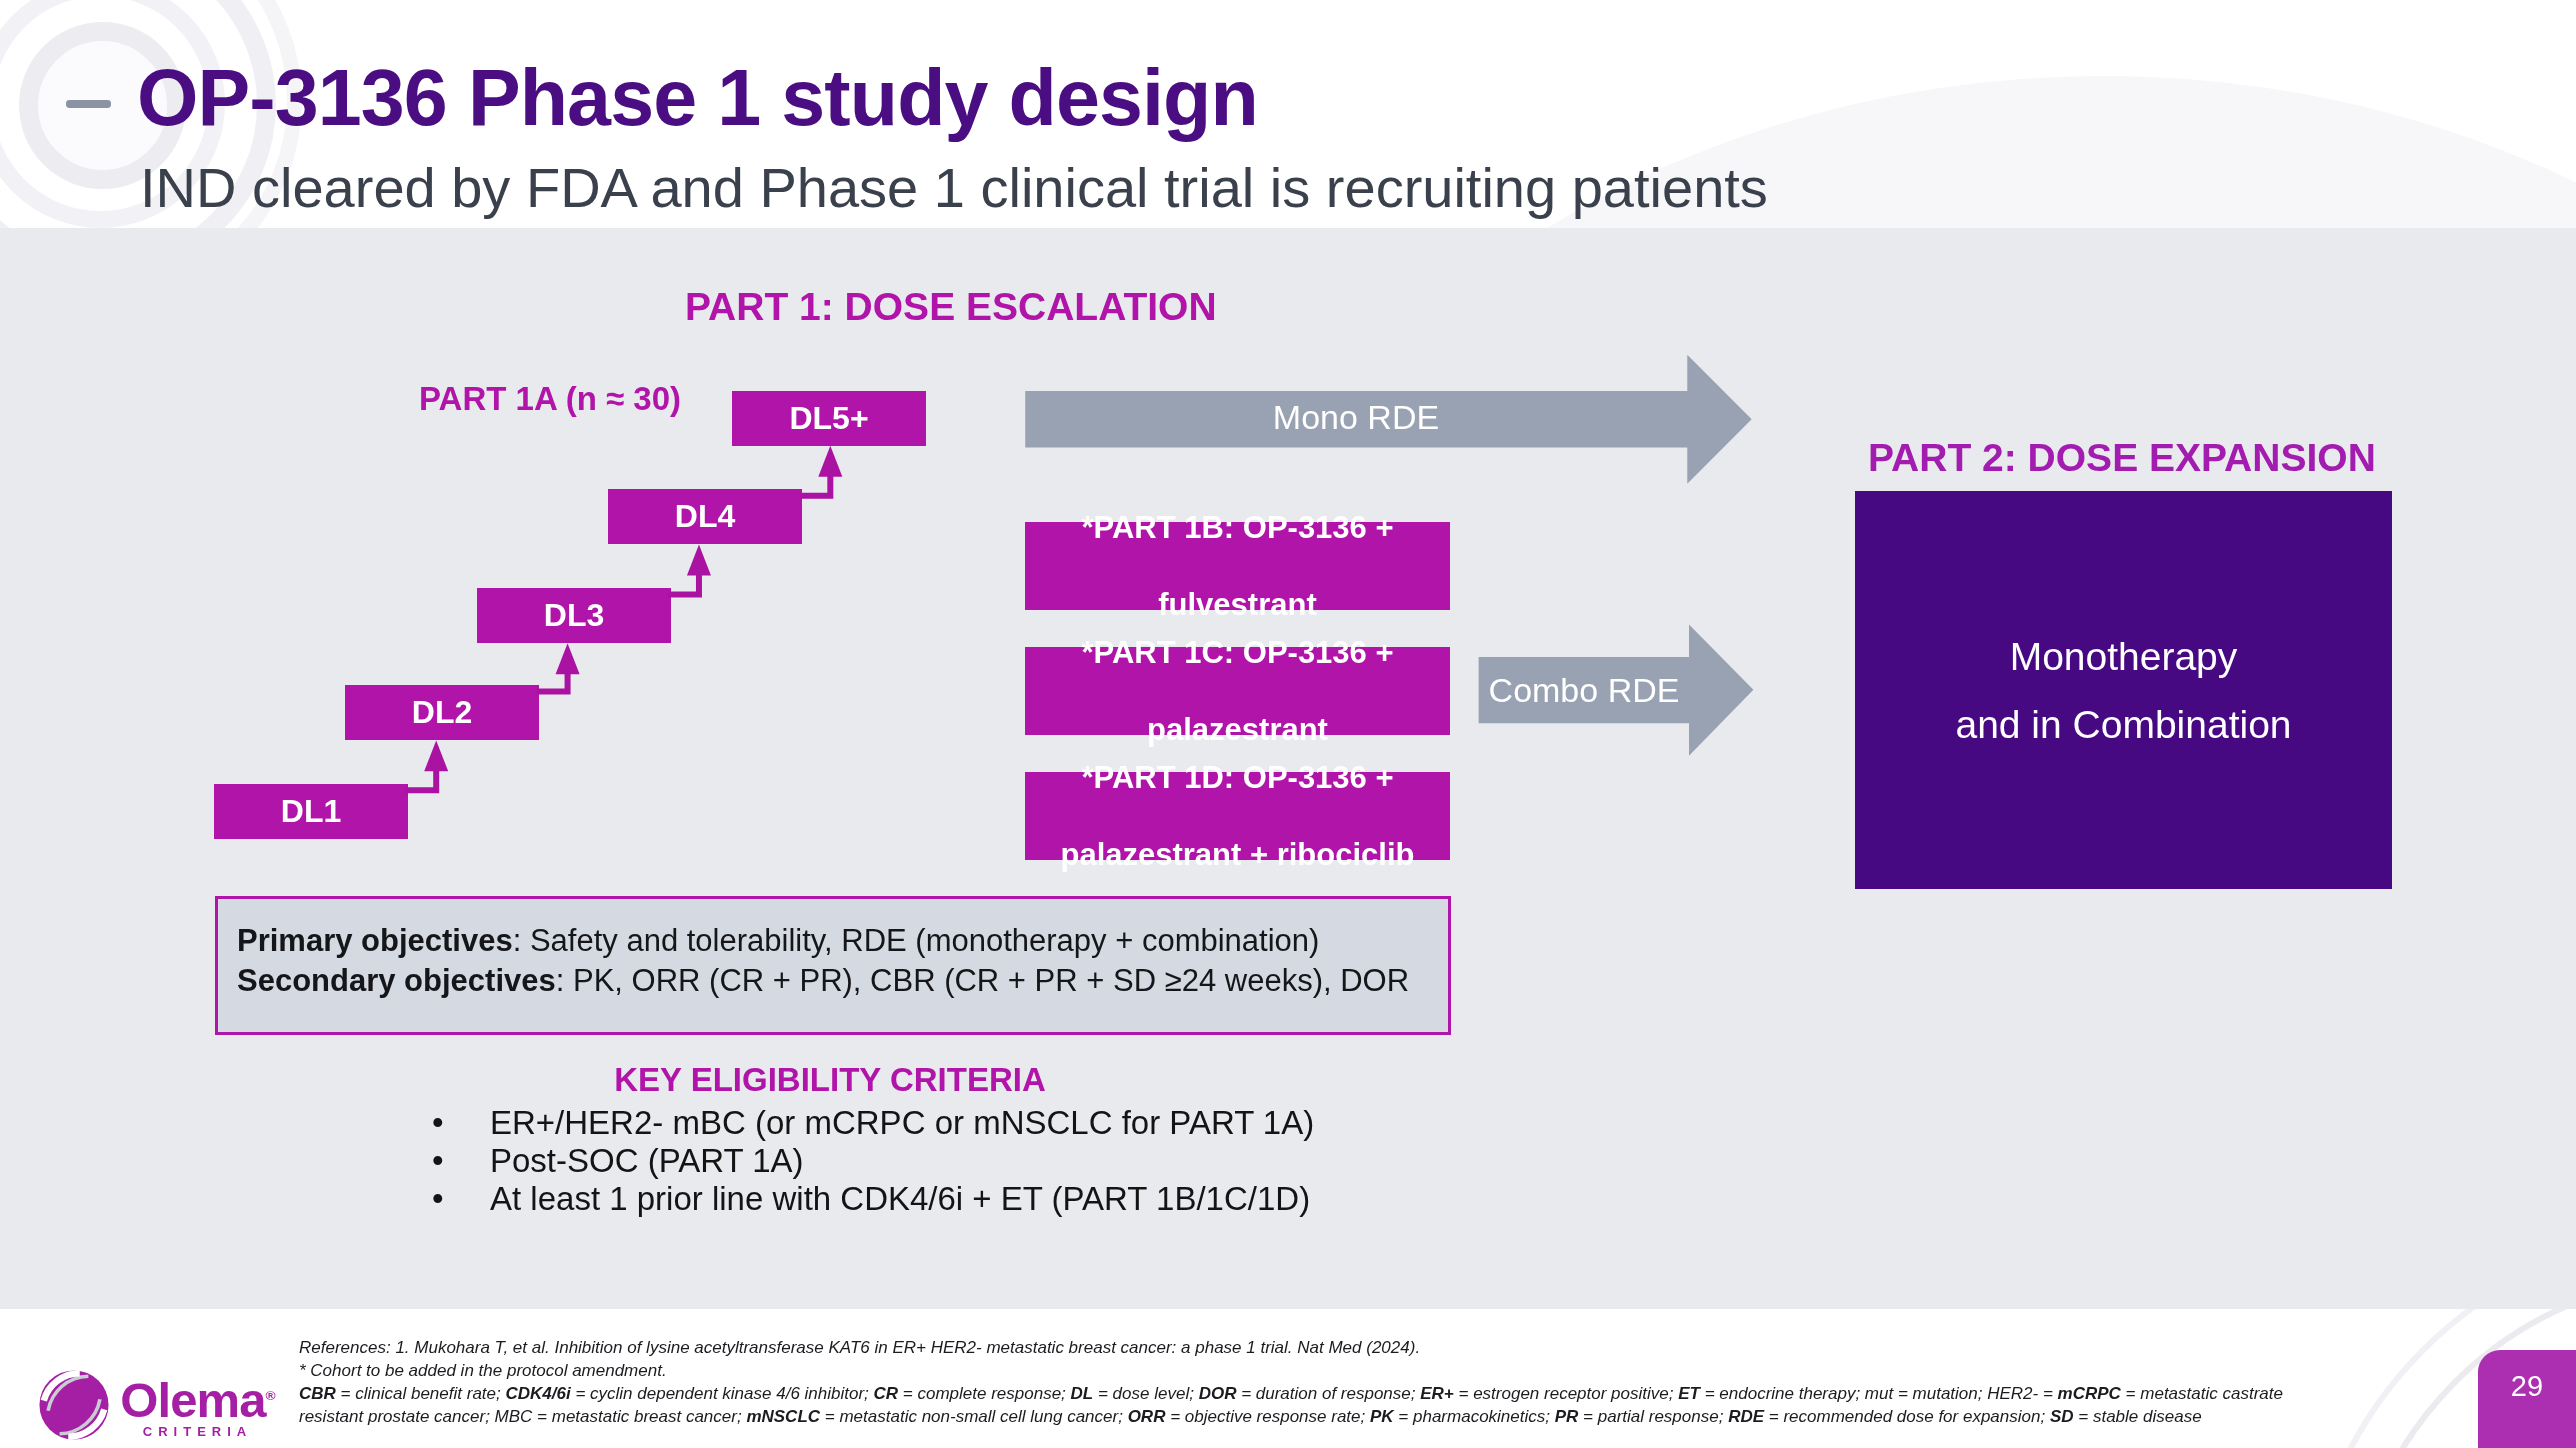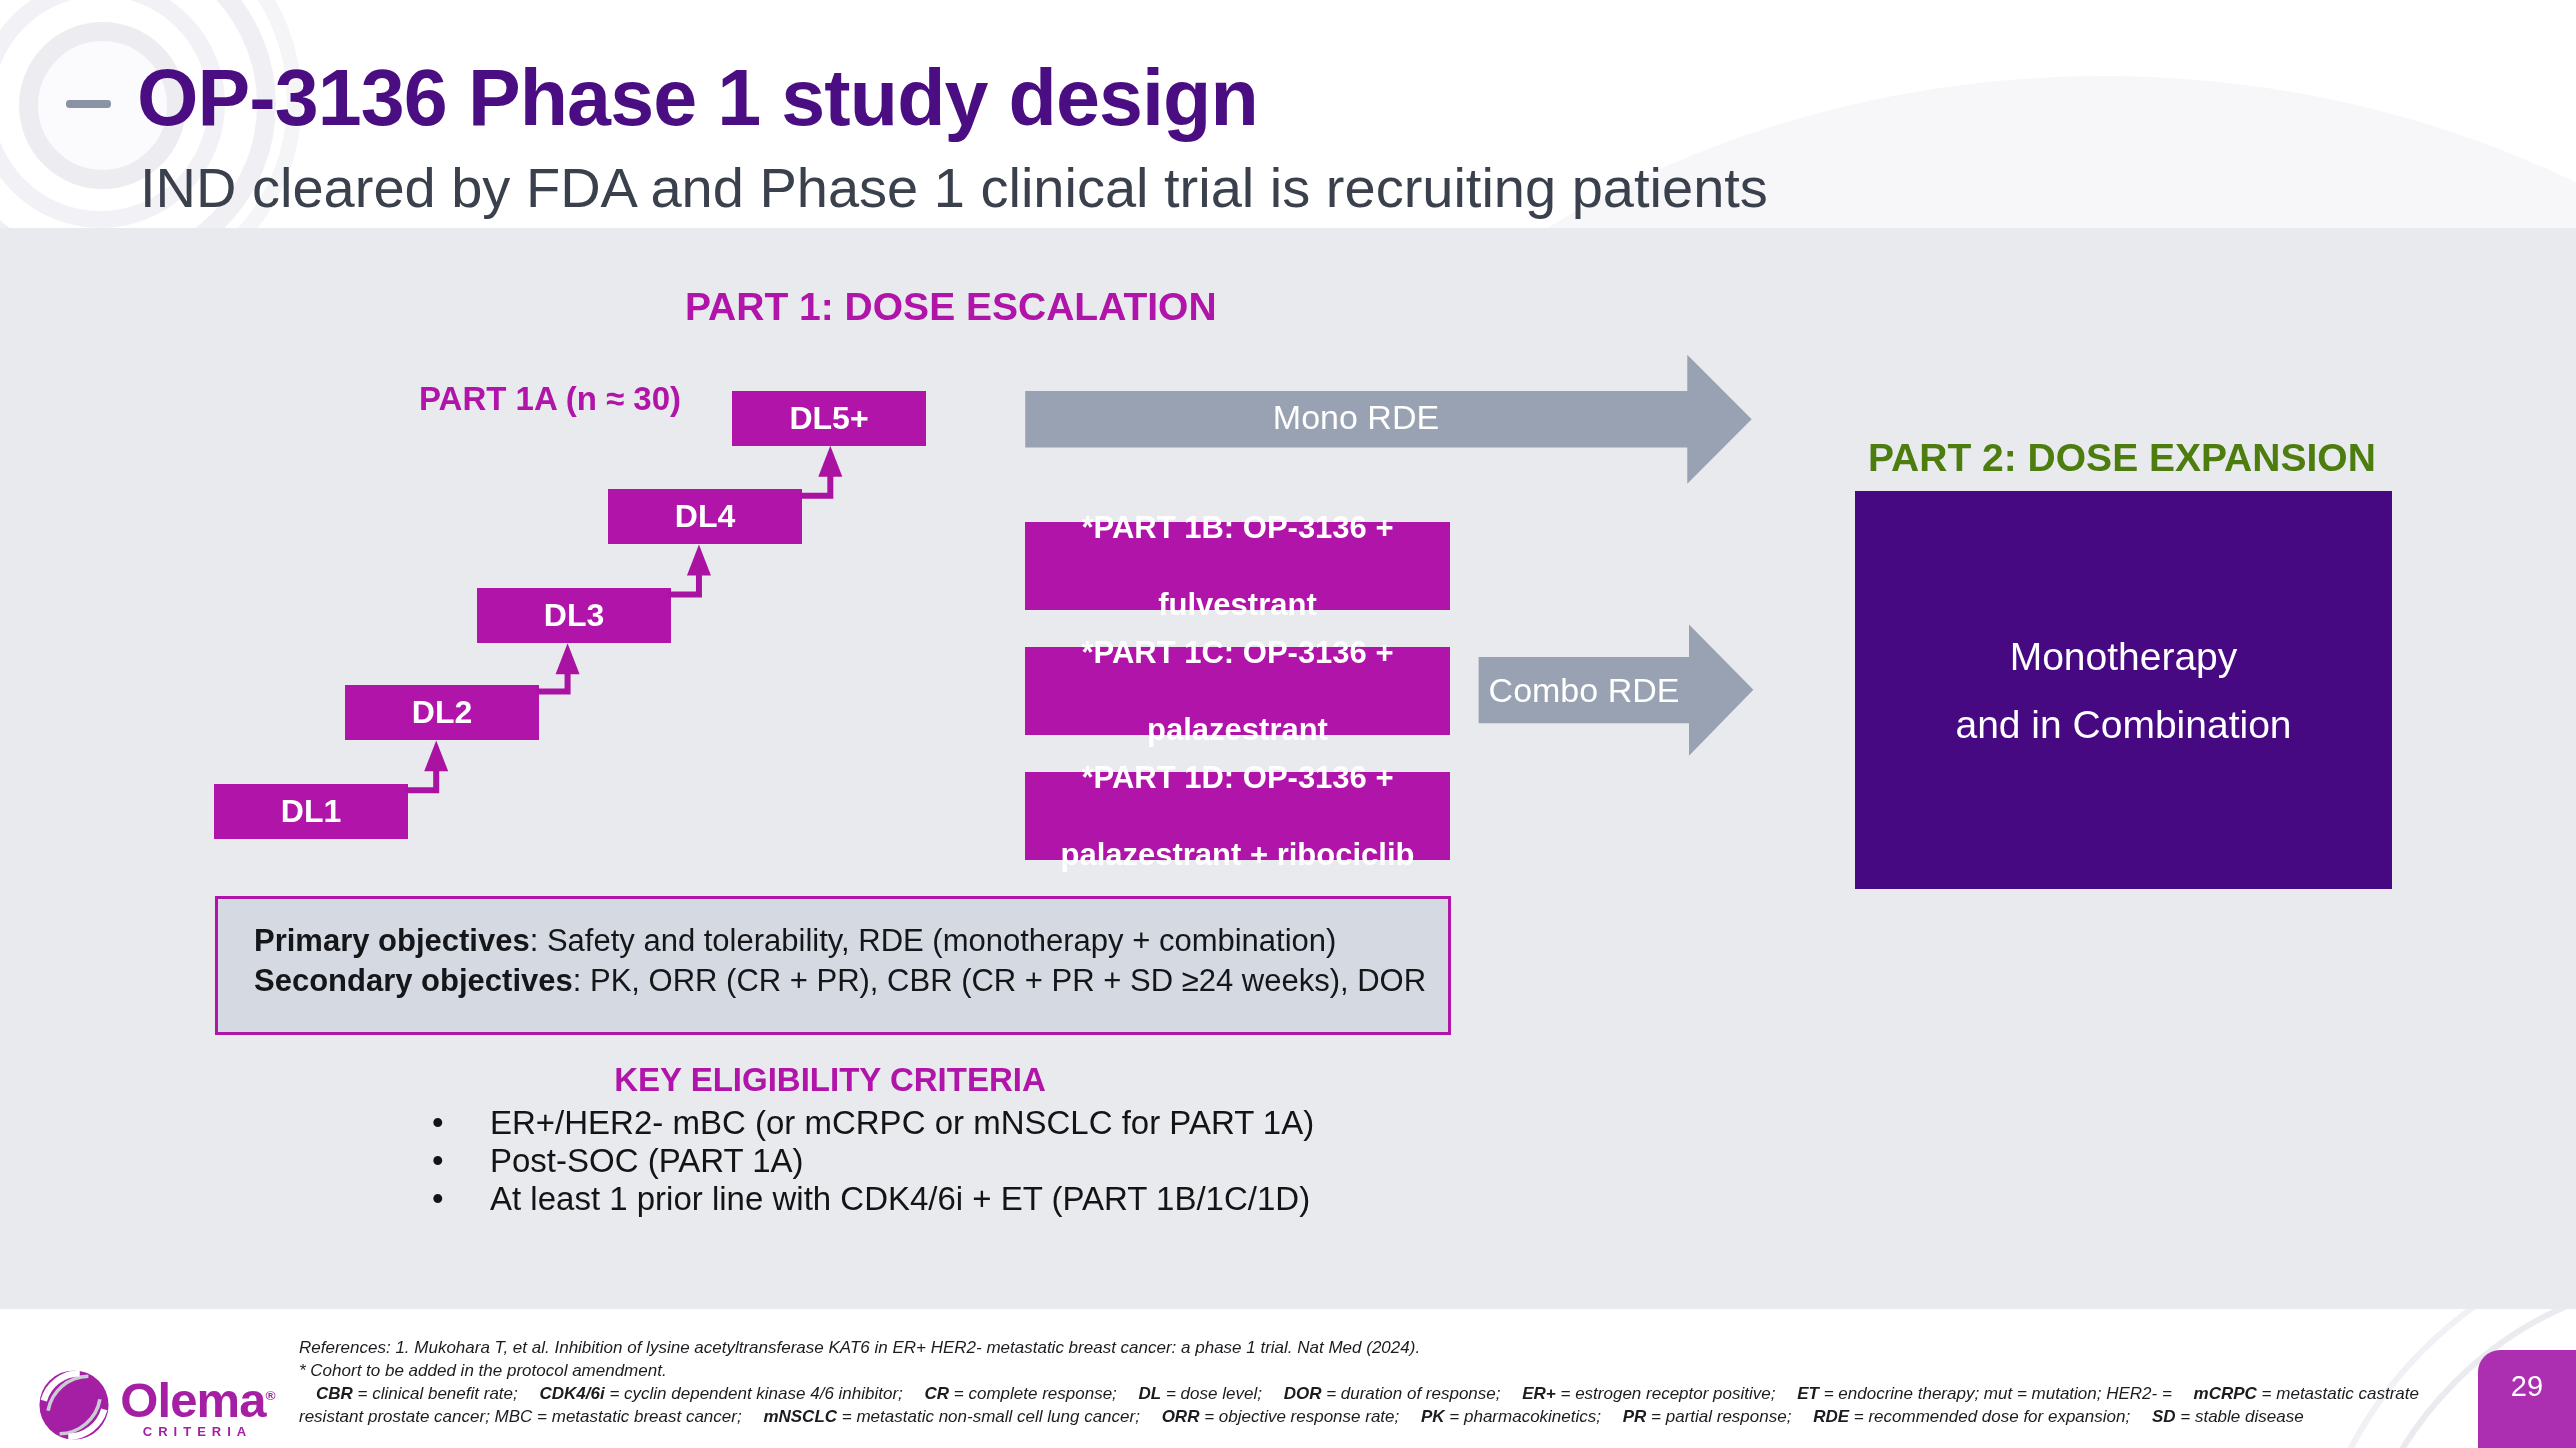--- a/index.html
+++ b/index.html
@@ -38,29 +38,29 @@
   .arrow-label{position:absolute;color:#ffffff;font-size:34px;font-weight:400;text-align:center;white-space:nowrap;}
   .mono-label{left:1025px;top:398px;width:662px;}
   .combo-label{left:1470px;top:671px;width:228px;}
 
   .combo-box{left:1025px;width:425px;height:88px;background:#B014A8;color:#ffffff;font-weight:bold;
              font-size:31px;line-height:39px;display:flex;flex-direction:column;align-items:center;
              justify-content:center;text-align:center;gap:38px;}
   .cb1{top:522px}.cb2{top:647px}.cb3{top:772px}
 
   
-  .p2-heading{left:1868px;top:436px;font-size:39px;font-weight:bold;color:#4d7c0f;white-space:nowrap;}
+  .p2-heading{left:1868px;top:436px;font-size:39px;font-weight:bold;color:#a21caf;white-space:nowrap;}
   .p2-box{left:1855px;top:491px;width:537px;height:398px;background:#470982;color:#ffffff;
           display:flex;flex-direction:column;align-items:center;justify-content:center;
           font-size:39px;line-height:53px;text-align:center;gap:15px;}
 
   
   .obj-box{left:215px;top:896px;width:1236px;height:139px;background:#D5D9E1;border:3.4px solid #B014A8;
            box-sizing:border-box;padding:22px 0 0 19px;font-size:31px;line-height:40px;color:#15161A;}
-  .seg-b{font-weight:bold;margin-left:17px;}
+  .seg-b{font-weight:bold;}
 
   
   .elig-heading{left:515px;top:1061px;width:630px;text-align:center;font-size:33px;font-weight:bold;color:#B014A8;white-space:nowrap;}
   .bullet{position:absolute;left:432px;padding-left:58px;font-size:33px;color:#141414;white-space:nowrap;}
   .bullet::before{content:"\2022";position:absolute;left:0;top:0;}
   .b1{top:1104px}.b2{top:1142px}.b3{top:1180px}
 
   
   .footer-text{left:299px;top:1336px;font-size:17px;line-height:23px;font-style:italic;color:#1B1C20;white-space:nowrap;}
   .logo{left:38px;top:1369px;display:flex;align-items:center;gap:10.3px;}

